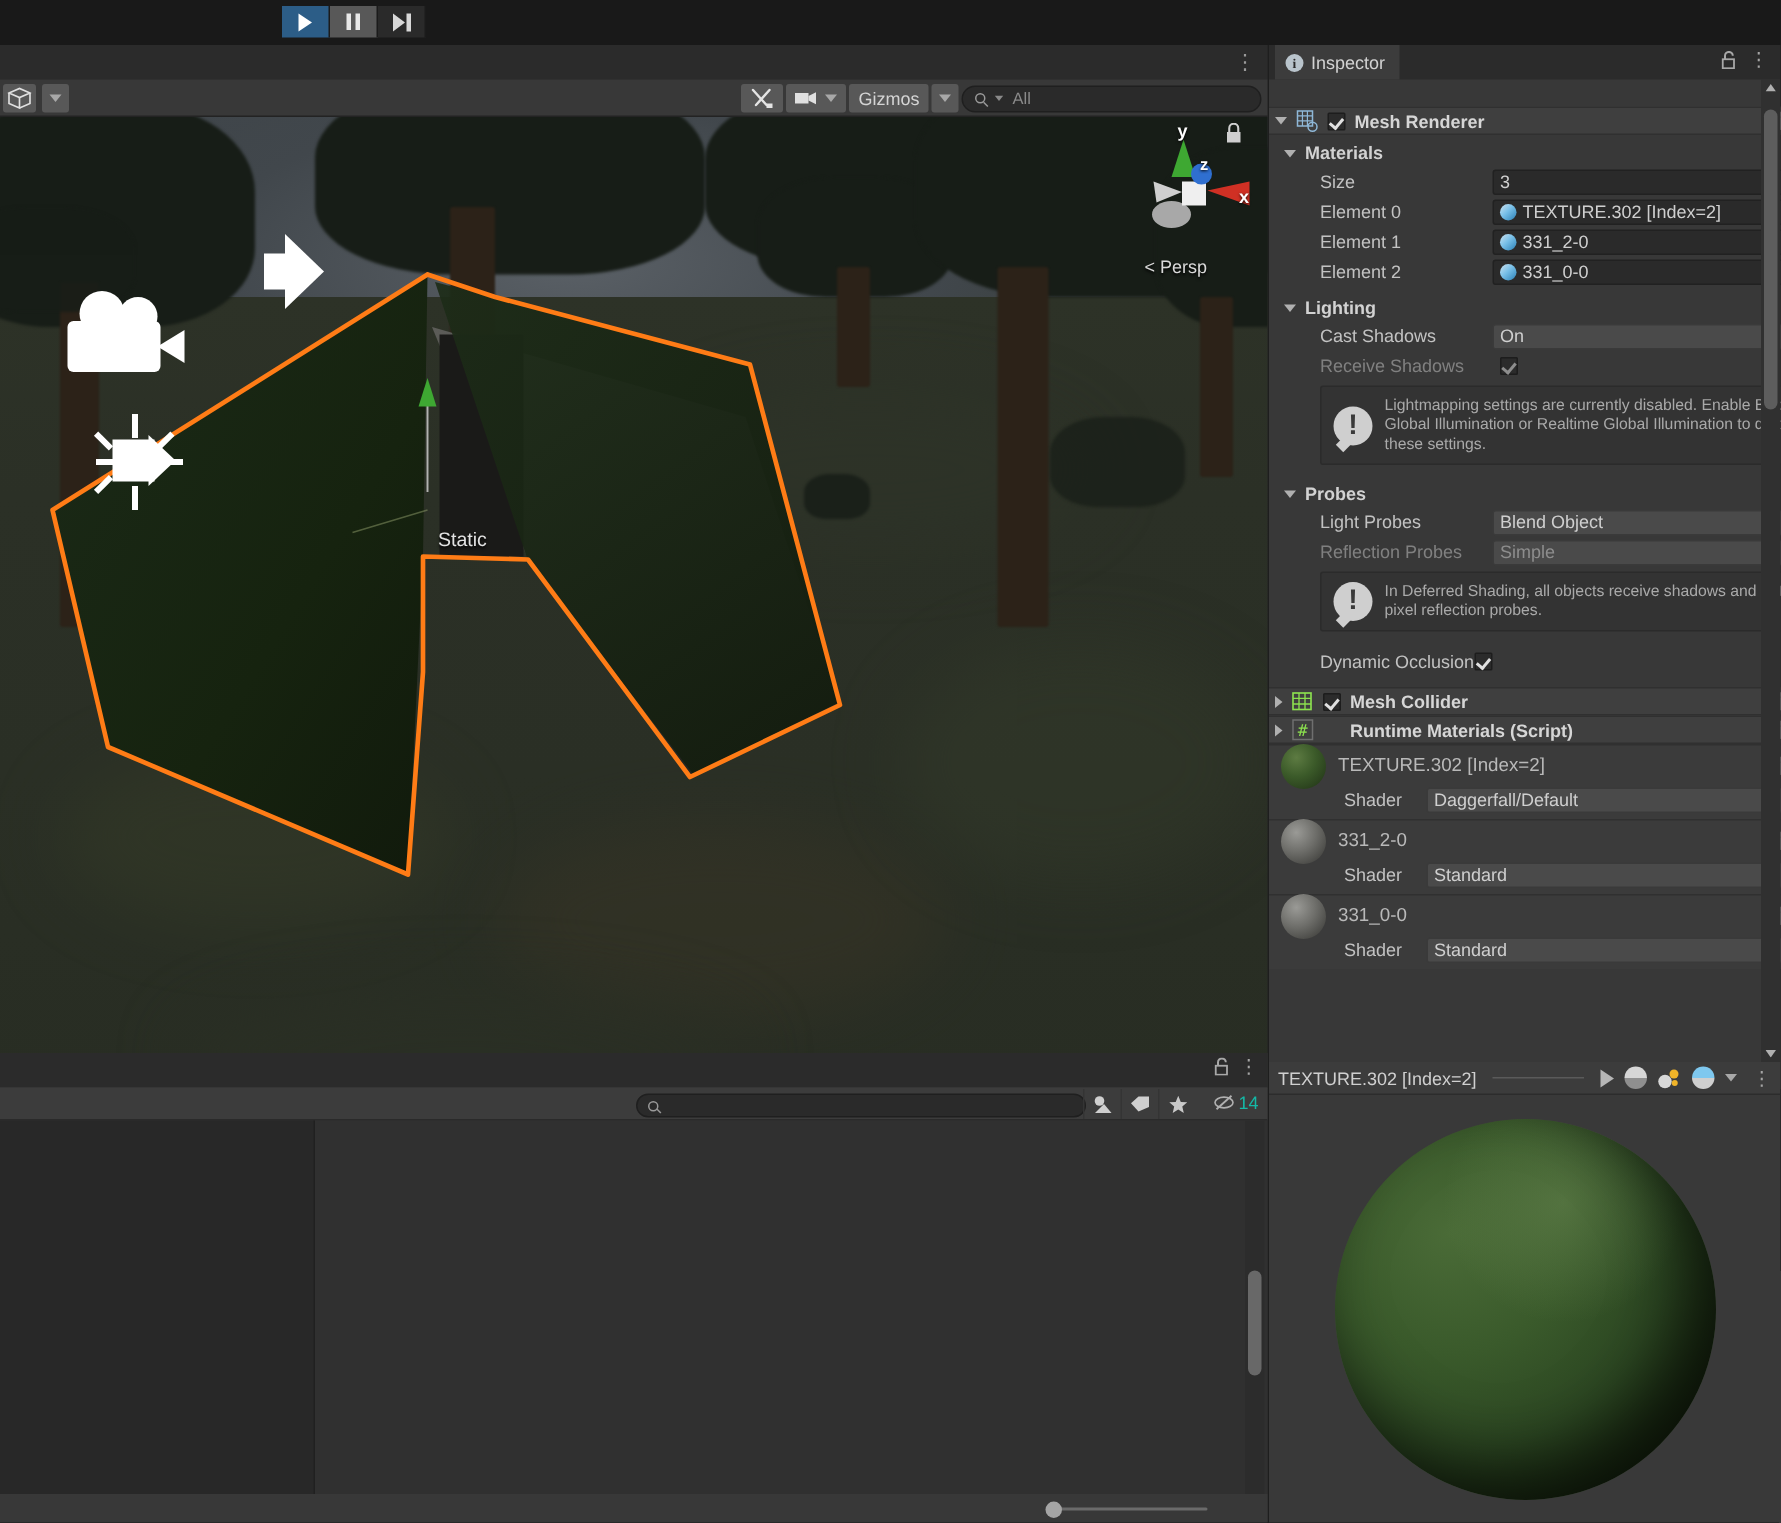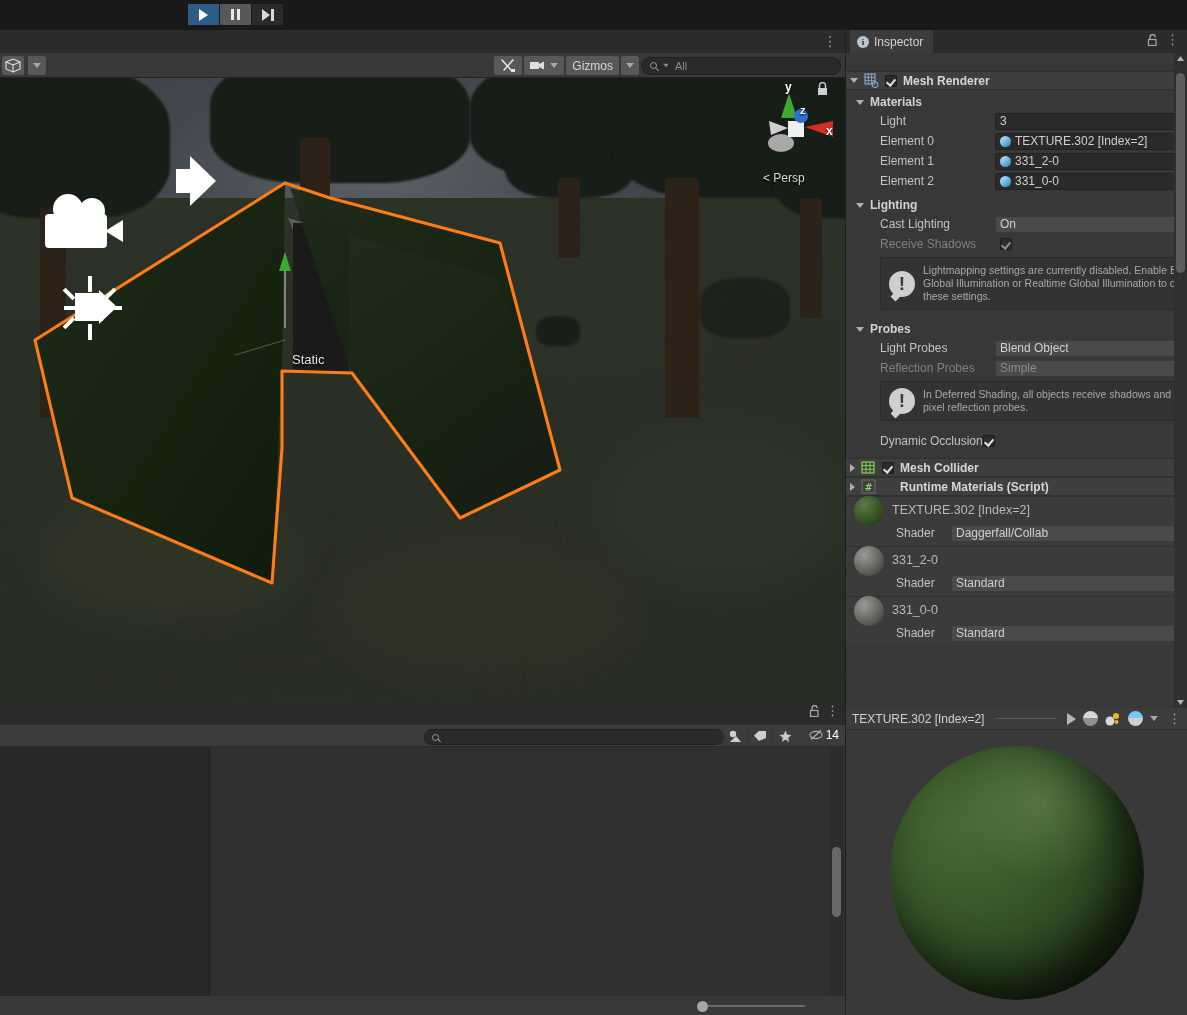--- a/index.html
+++ b/index.html
@@ -422,21 +422,21 @@
           <svg width="13" height="13" viewBox="0 0 13 13">
             <polygon points="6.5,0.5 8.2,4.6 12.5,4.9 9.2,7.7 10.2,12 6.5,9.6 2.8,12 3.8,7.7 0.5,4.9 4.8,4.6" fill="#c9c9c9"></polygon>
           </svg>
         </div>
       </div>
       <div style="position:absolute;right:6px;top:3px;display:flex;align-items:center;gap:3px;">
         <svg width="14" height="12" viewBox="0 0 14 12">
           <ellipse cx="7" cy="6" rx="6" ry="3.6" stroke="#b0b0b0" stroke-width="1.1" fill="none"></ellipse>
           <line x1="2" y1="10.5" x2="12" y2="1.5" stroke="#b0b0b0" stroke-width="1.2"></line>
         </svg>
-        <span style="color:#ffffff;font-size:12px;">14</span>
+        <span style="color:#14b8a6;font-size:12px;">14</span>
       </div>
     </div>
 
     <div id="proj-body">
       <div id="proj-left"></div>
       <div id="proj-right">
         <div class="vscroll">
           <svg class="vs-arrow" style="top:3px;" width="7" height="5" viewBox="0 0 7 5">
               <polygon points="3.5,0 7,5 0,5" fill="#9a9a9a"></polygon>
             </svg>
@@ -498,21 +498,21 @@
           <span class="kebab">⋮</span>
         </span>
       </div>
 
       <div class="sec">
         <div class="sec-title">
           <span class="foldout open"></span>
           <span>Materials</span>
         </div>
         <div class="row">
-          <span class="lbl">Light</span>
+          <span class="lbl">Size</span>
           <span class="field">3</span>
         </div>
         <div class="row">
           <span class="lbl">Element 0</span>
           <span class="field obj">
             <span class="matball"></span>
             <span>TEXTURE.302 [Index=2]</span>
             <span class="pickr"></span>
           </span>
         </div>
@@ -533,21 +533,21 @@
           </span>
         </div>
       </div>
 
       <div class="sec">
         <div class="sec-title">
           <span class="foldout open"></span>
           <span>Lighting</span>
         </div>
         <div class="row">
-          <span class="lbl">Cast Lighting</span>
+          <span class="lbl">Cast Shadows</span>
           <span class="field popup">
             <span>On</span>
             <span class="pop-caret"></span>
           </span>
         </div>
         <div class="row">
           <span class="lbl dim" style="width:auto;margin-right:24px;">Receive Shadows</span>
           <span class="chk on dim"></span>
         </div>
         <div class="helpbox">
@@ -650,21 +650,21 @@
             </svg>
             <svg class="gear" viewBox="0 0 13 13">
               <circle cx="6.5" cy="6.5" r="2.2" fill="none" stroke="#b5b5b5" stroke-width="1.5"></circle>
               <circle cx="6.5" cy="6.5" r="5" fill="none" stroke="#b5b5b5" stroke-width="1.7" stroke-dasharray="2.2 1.6"></circle>
             </svg>
           </span>
         </div>
         <div class="shader-row">
           <span class="lbl">Shader</span>
           <span class="field popup">
-            <span>Daggerfall/Collab</span>
+            <span>Daggerfall/Default</span>
             <span class="pop-caret"></span>
           </span>
         </div>
       </div>
 
       <div class="mat-block">
         <div class="mat-head">
           <span class="mat-sphere" style="background: radial-gradient(circle at 34% 30%, #9a9a96 0%, #6e6e6a 45%, #333330 100%);"></span>
           <span class="mat-name">331_2-0</span>
           <span class="hdr-icons">

